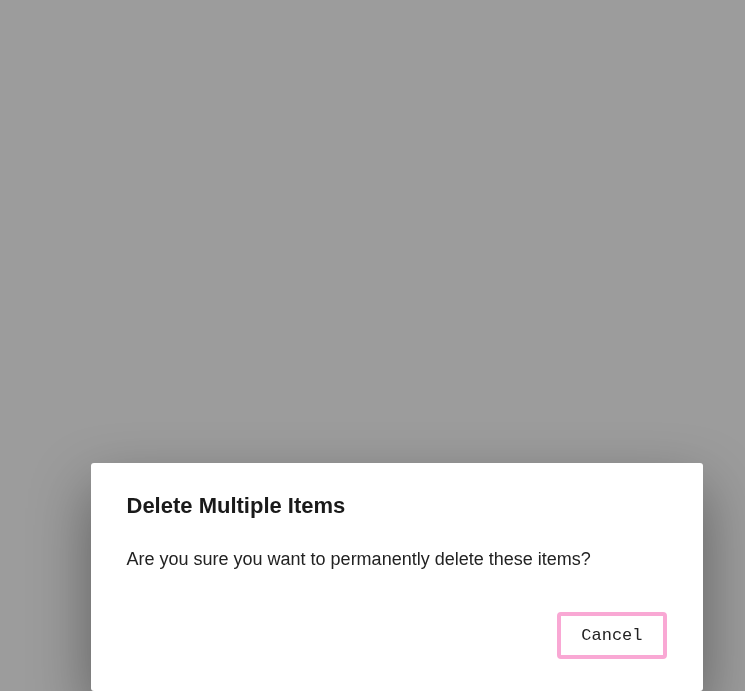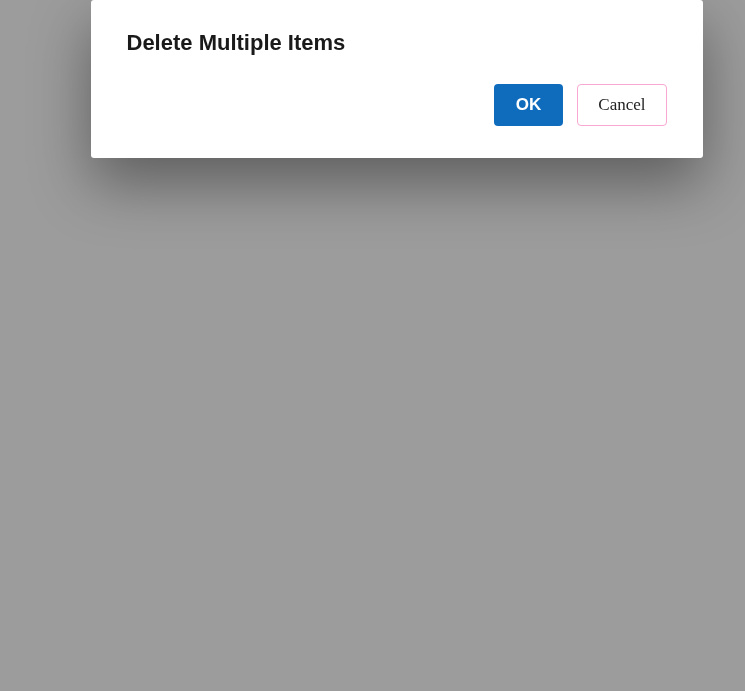--- a/index.html
+++ b/index.html
@@ -31,21 +31,21 @@
       font-size: 18px;
       font-weight: 600;
       cursor: pointer;
       font-family: inherit;
     }
     .overlay {
       position: absolute;
       inset: 0;
       background: rgba(0, 0, 0, 0.35);
       display: flex;
-      align-items: flex-start;
+      align-items: flex-end;
       justify-content: center;
       padding-left: 48px;
     }
     .dialog {
       background: #fff;
       width: 612px;
       border-radius: 3px;
       box-shadow: 0 25px 60px rgba(0,0,0,0.4);
       padding: 30px 36px 32px 36px;
     }
@@ -73,38 +73,38 @@
       padding: 10px 22px;
       font-size: 17px;
       font-weight: 700;
       border-radius: 4px;
       cursor: pointer;
       font-family: inherit;
     }
     .cancel-button {
       background: #ffffff;
       color: #222;
-      border: 1px solid #f9a8d4;
+      border: 4px solid #f9a8d4;
       padding: 10px 20px;
       font-size: 17px;
       font-weight: 400;
       border-radius: 4px;
       cursor: pointer;
-      font-family: Liberation Serif, serif;
+      font-family: Liberation Mono, monospace;
     }
   </style>
 </head>
 <body>
 
 <div class="page-root">
 
 
   <div class="overlay">
     <div class="dialog">
       <h2 class="dialog-title">Delete Multiple Items</h2>
+      <p class="dialog-message">Are you sure you want to permanently delete these items?</p>
       <div class="dialog-actions">
-        <button class="ok-button">OK</button>
         <button class="cancel-button">Cancel</button>
       </div>
     </div>
   </div>
 
 </div>
 
 </body></html>

